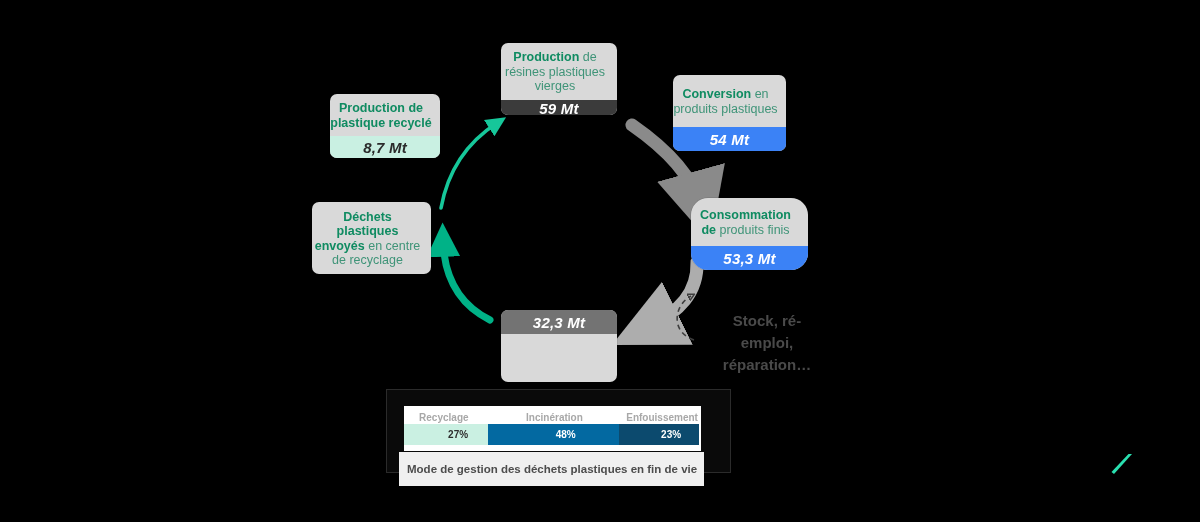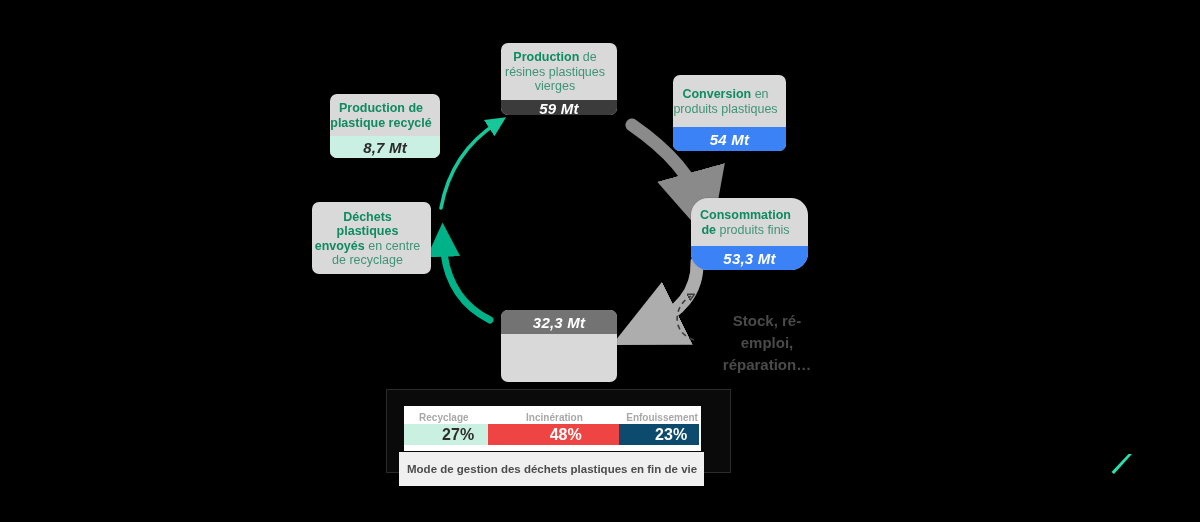--- a/index.html
+++ b/index.html
@@ -121,26 +121,26 @@
     left: 404px;
     top: 424px;
     width: 295px;
     height: 21px;
     display: flex;
   }
   .bar-seg {
     display: flex;
     align-items: center;
     justify-content: center;
-    font-size: 16px;
+    font-size: 10px;
     font-weight: bold;
     padding-left: 24px;
   }
   .seg-mint { background: #caf0e2; color: #2e2e2e; }
-  .seg-dark { background: #ef4444; color: #ffffff; }
+  .seg-dark { background: #0369a1; color: #ffffff; }
   .seg-gray { background: #0c4a6e; color: #ffffff; }
 
   #caption-bar {
     position: absolute;
     left: 399px;
     top: 452px;
     width: 305px;
     height: 34px;
     background: #f0f0f0;
     display: flex;

